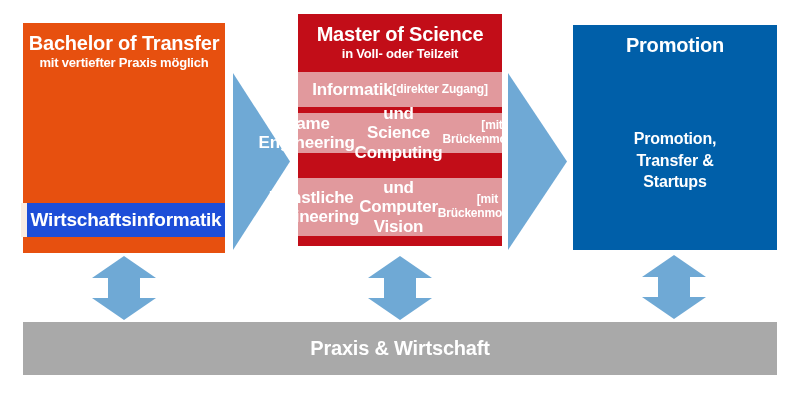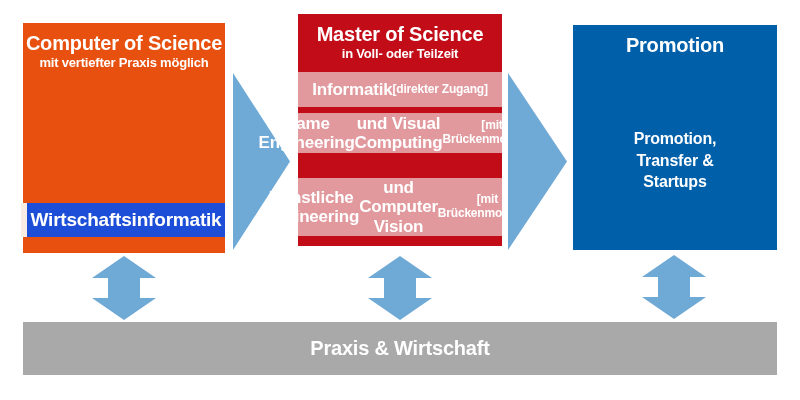--- a/index.html
+++ b/index.html
@@ -46,21 +46,21 @@
     display:flex;align-items:center;justify-content:center;
   }
   .bar-label{font-size:20px;}
 </style>
 </head>
 <body>
 
 <div class="canvas">
 
   <section class="box box-bachelor">
-    <div class="box-title">Computer of Science</div>
+    <div class="box-title">Bachelor of Transfer</div>
     <div class="box-subtitle">mit vertiefter Praxis möglich</div>
     <div class="bachelor-band">
       <span class="band-label">Wirtschaftsinformatik</span>
     </div>
   </section>
 
   <svg class="arrow arrow-right-1" width="57" height="177" viewBox="0 0 57 177">
     <polygon points="0,0 57,88.5 0,177"></polygon>
   </svg>
 
@@ -68,21 +68,21 @@
     <div class="box-title">Master of Science</div>
     <div class="box-subtitle">in Voll- oder Teilzeit</div>
 
     <div class="track track-a">
       <div class="track-line">Informatik</div>
       <div class="track-note">[direkter Zugang]</div>
     </div>
 
     <div class="track track-b">
       <div class="track-line">Game Engineering</div>
-      <div class="track-line">und Visual Computing</div>
+      <div class="track-line">und Science Computing</div>
       <div class="track-note">[mit Brückenmodulen]</div>
     </div>
 
     <div class="track track-c">
       <div class="track-line">Künstliche Engineering</div>
       <div class="track-line">und Computer Vision</div>
       <div class="track-note">[mit Brückenmodulen]</div>
     </div>
   </section>
 

